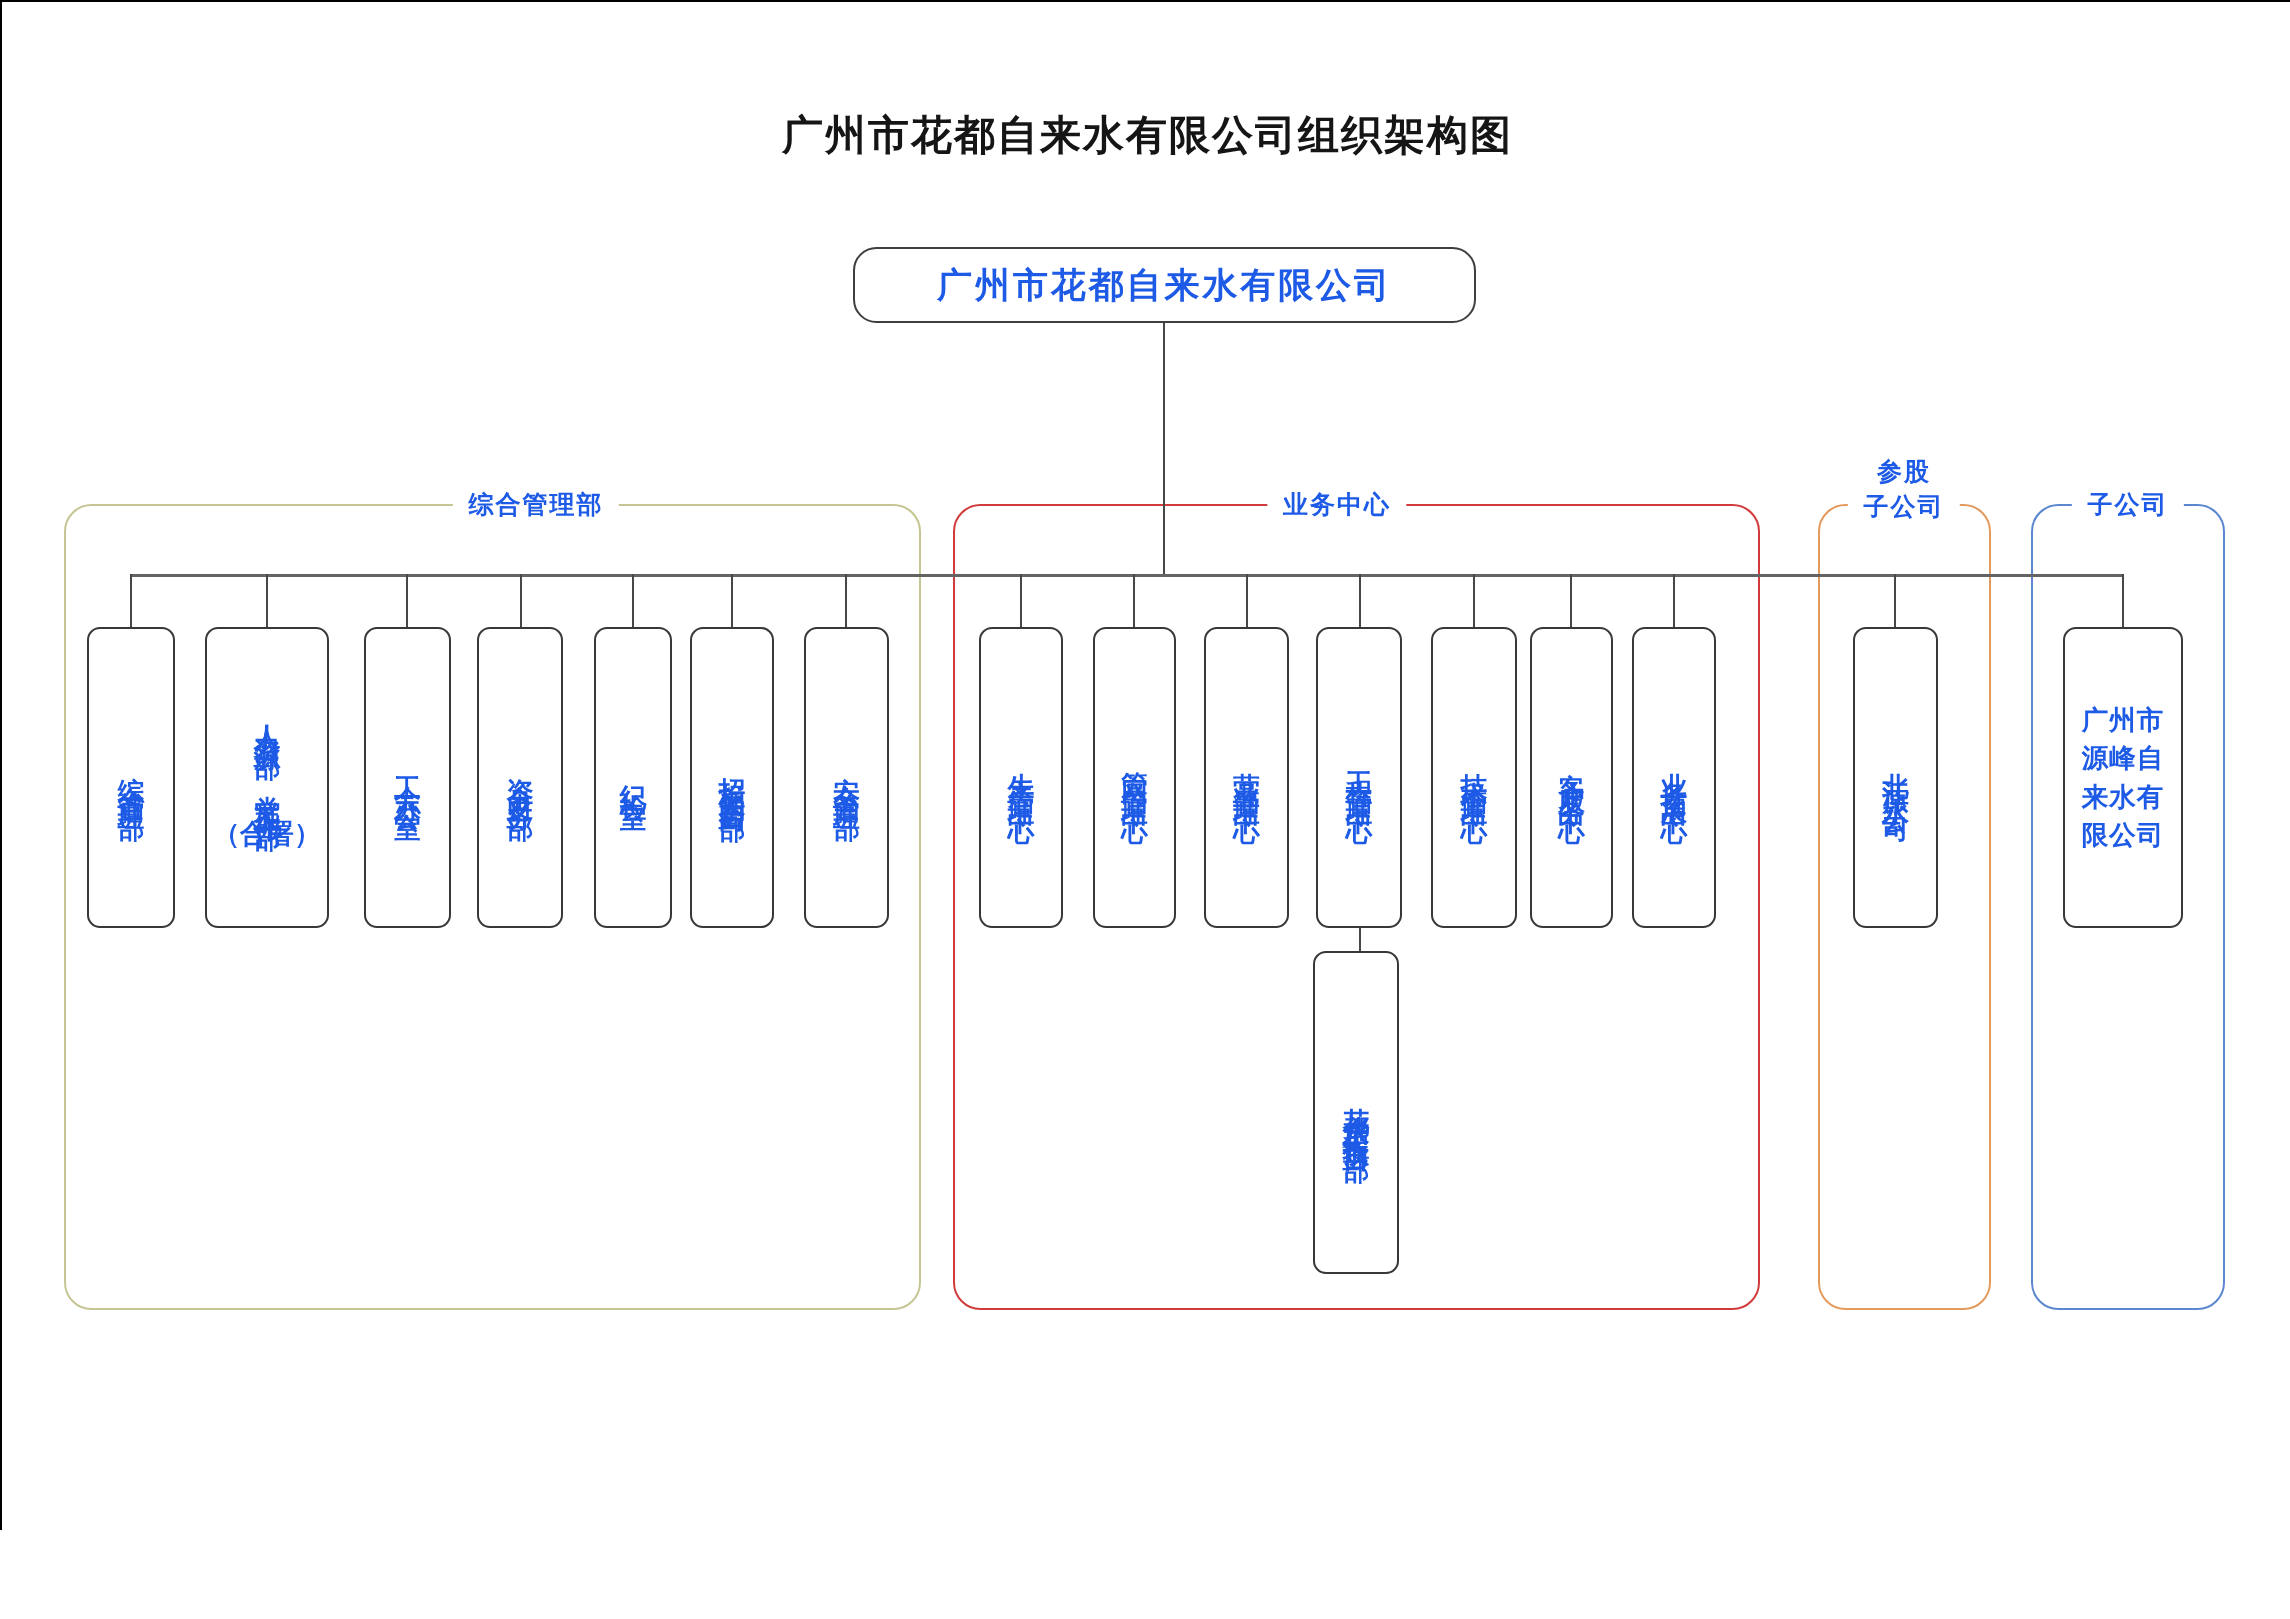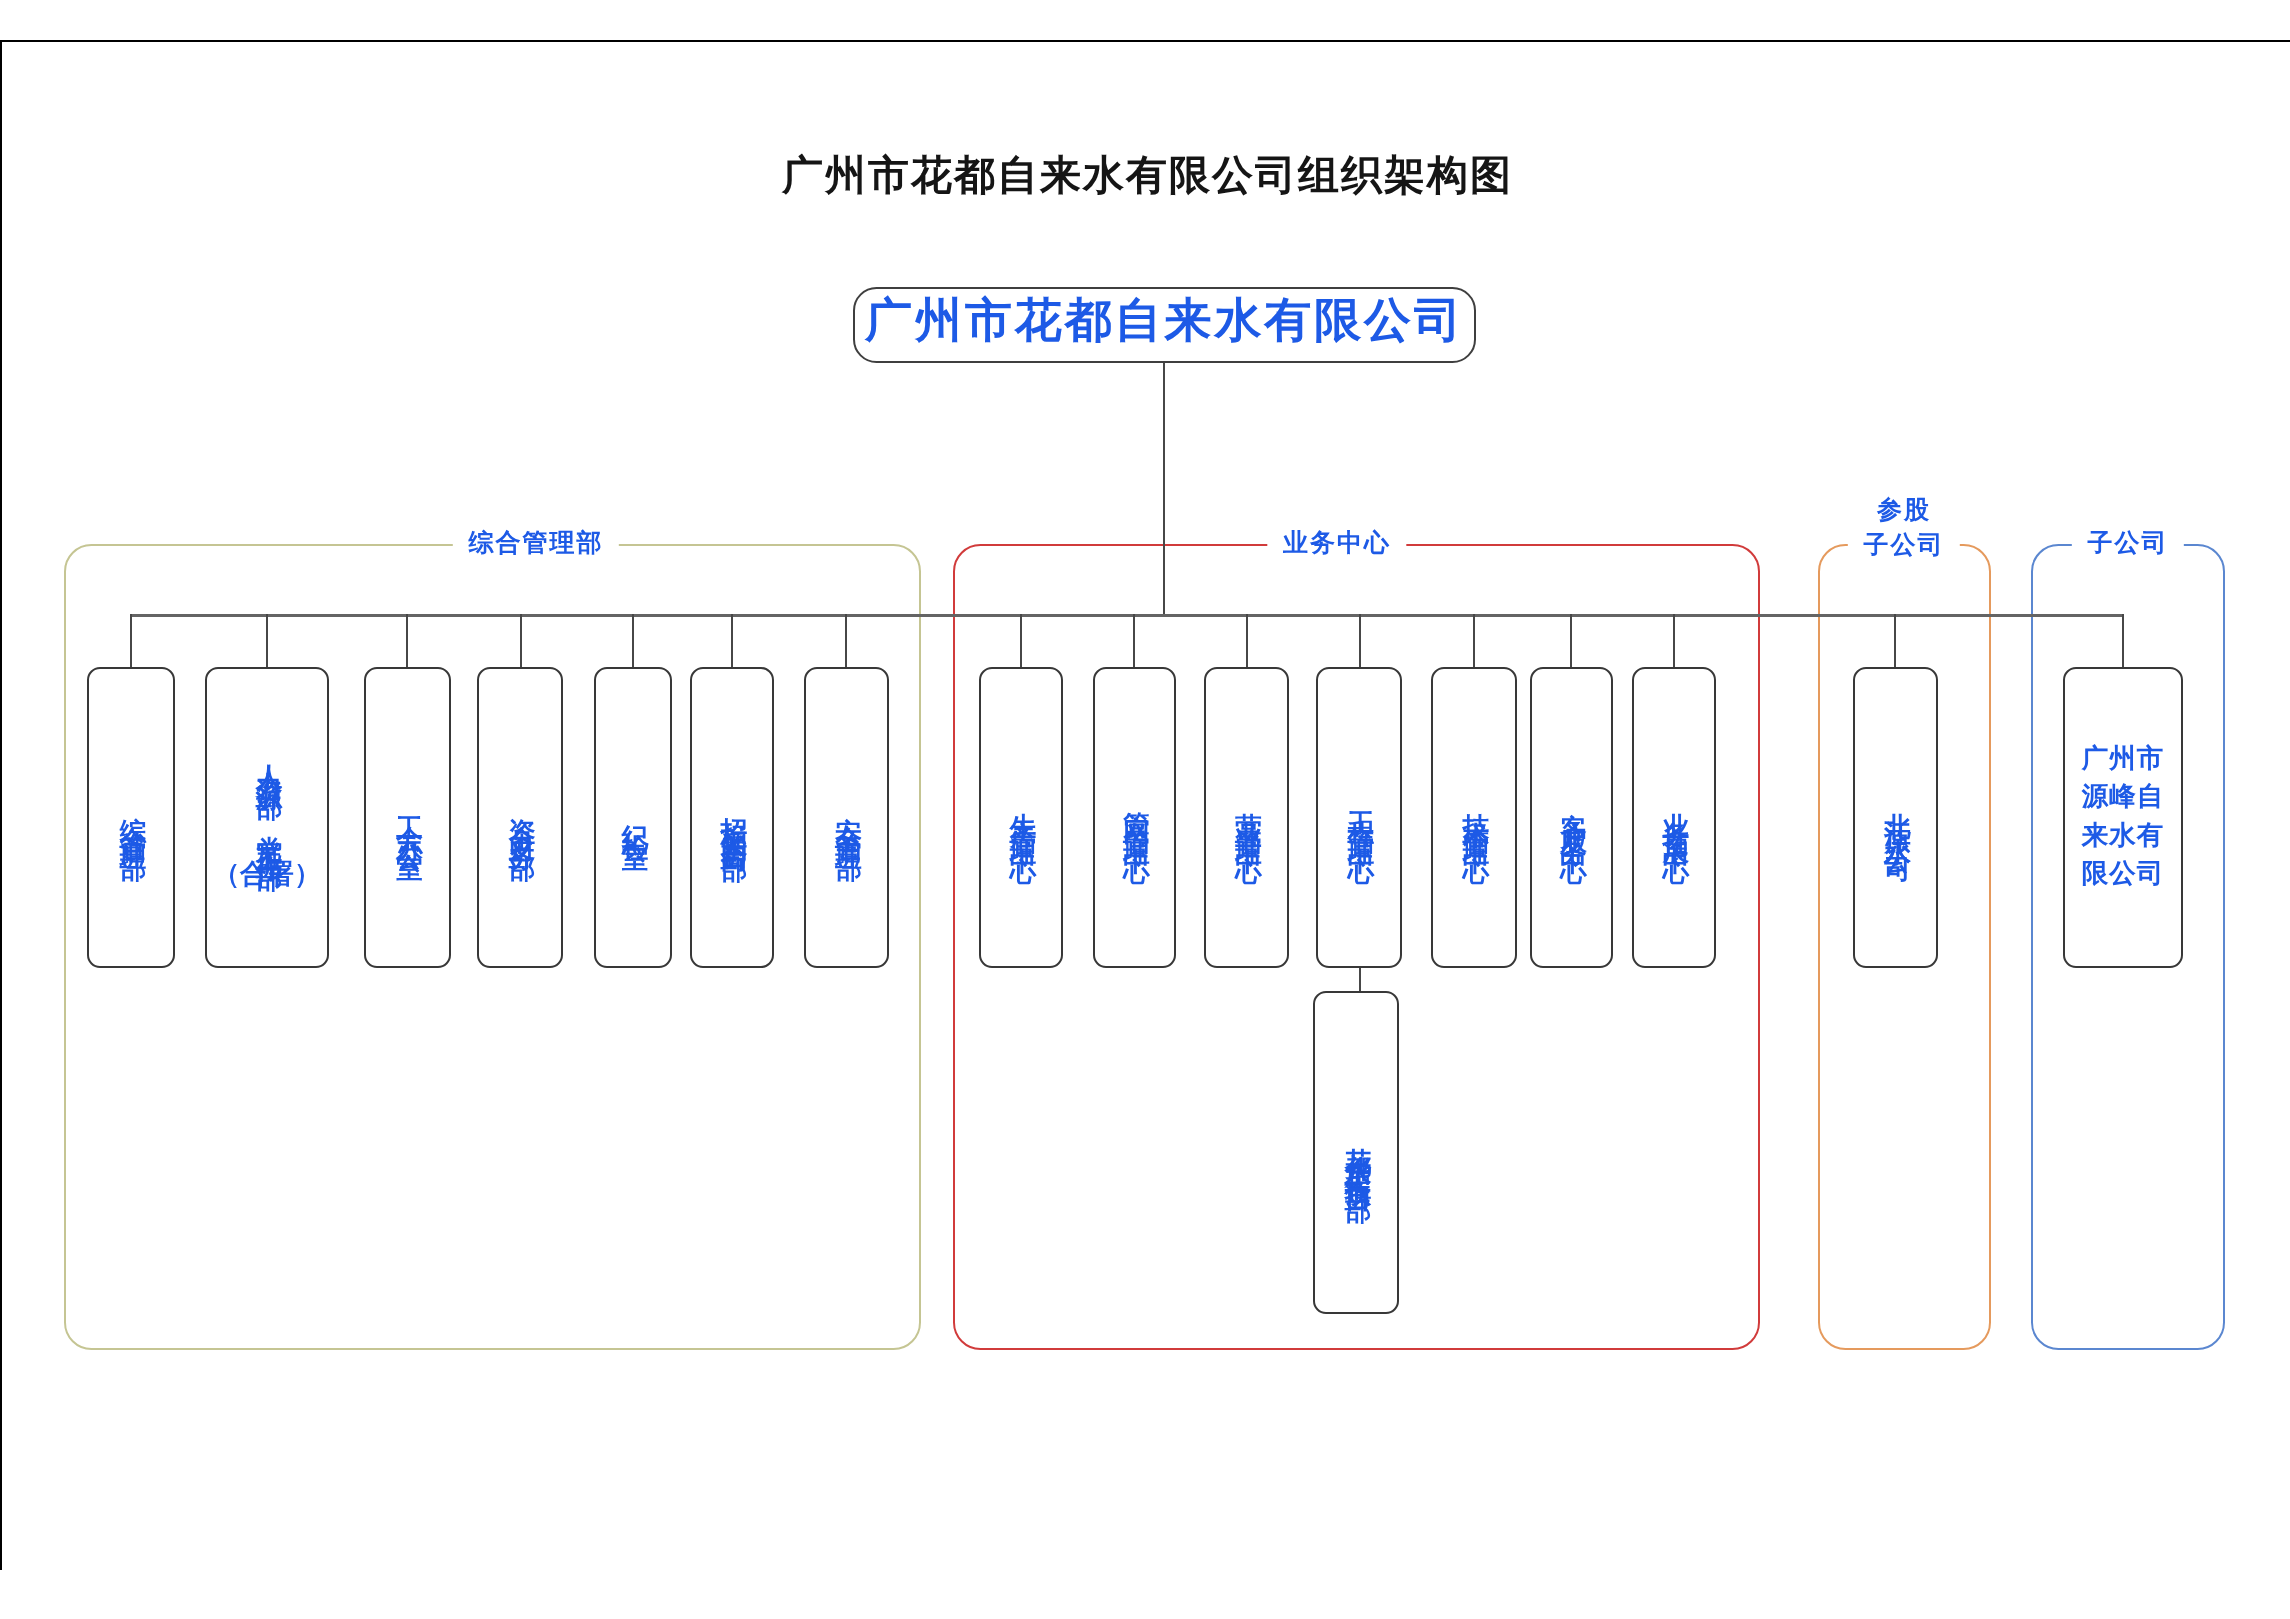--- a/index.html
+++ b/index.html
@@ -3,36 +3,35 @@
 <meta charset="utf-8">
 <style>
   html,body{margin:0;padding:0;background:#ffffff;}
   #canvas{
     position:relative;
     width:2291px;height:1530px;
     background:#ffffff;
     border-top:2.9px solid #000;
     border-left:2.9px solid #000;
     box-sizing:border-box;
-    font-family:Liberation Mono, monospace;
+    font-family:Liberation Serif, serif;
     overflow:hidden;
-    margin-top:40px;
   }
   .title{
     position:absolute;left:0;top:106px;width:2291px;
     text-align:center;
     font-size:41px;font-weight:700;color:#151515;letter-spacing:2px;
     z-index:5;
   }
   
   .root{
     position:absolute;left:851px;top:245px;width:623px;height:76px;
     border:2.5px solid #3f3f3f;border-radius:23.5px;background:#fff;
-    display:flex;align-items:flex-start;justify-content:center;
-    font-size:47px;font-weight:700;color:#1d5ae6;letter-spacing:2.9px;
+    display:flex;align-items:center;justify-content:center;
+    font-size:35px;font-weight:700;color:#1d5ae6;letter-spacing:2.9px;
     z-index:4;box-sizing:border-box;
   }
   
   .group{
     position:absolute;top:502px;height:806px;
     border-radius:27.4px;background:transparent;
     box-sizing:border-box;z-index:1;
   }
   .g-functional{left:62px;width:857px;border:2px solid #c5c593;}
   .g-business{left:951px;width:807px;border:2px solid #d13b3b;}

